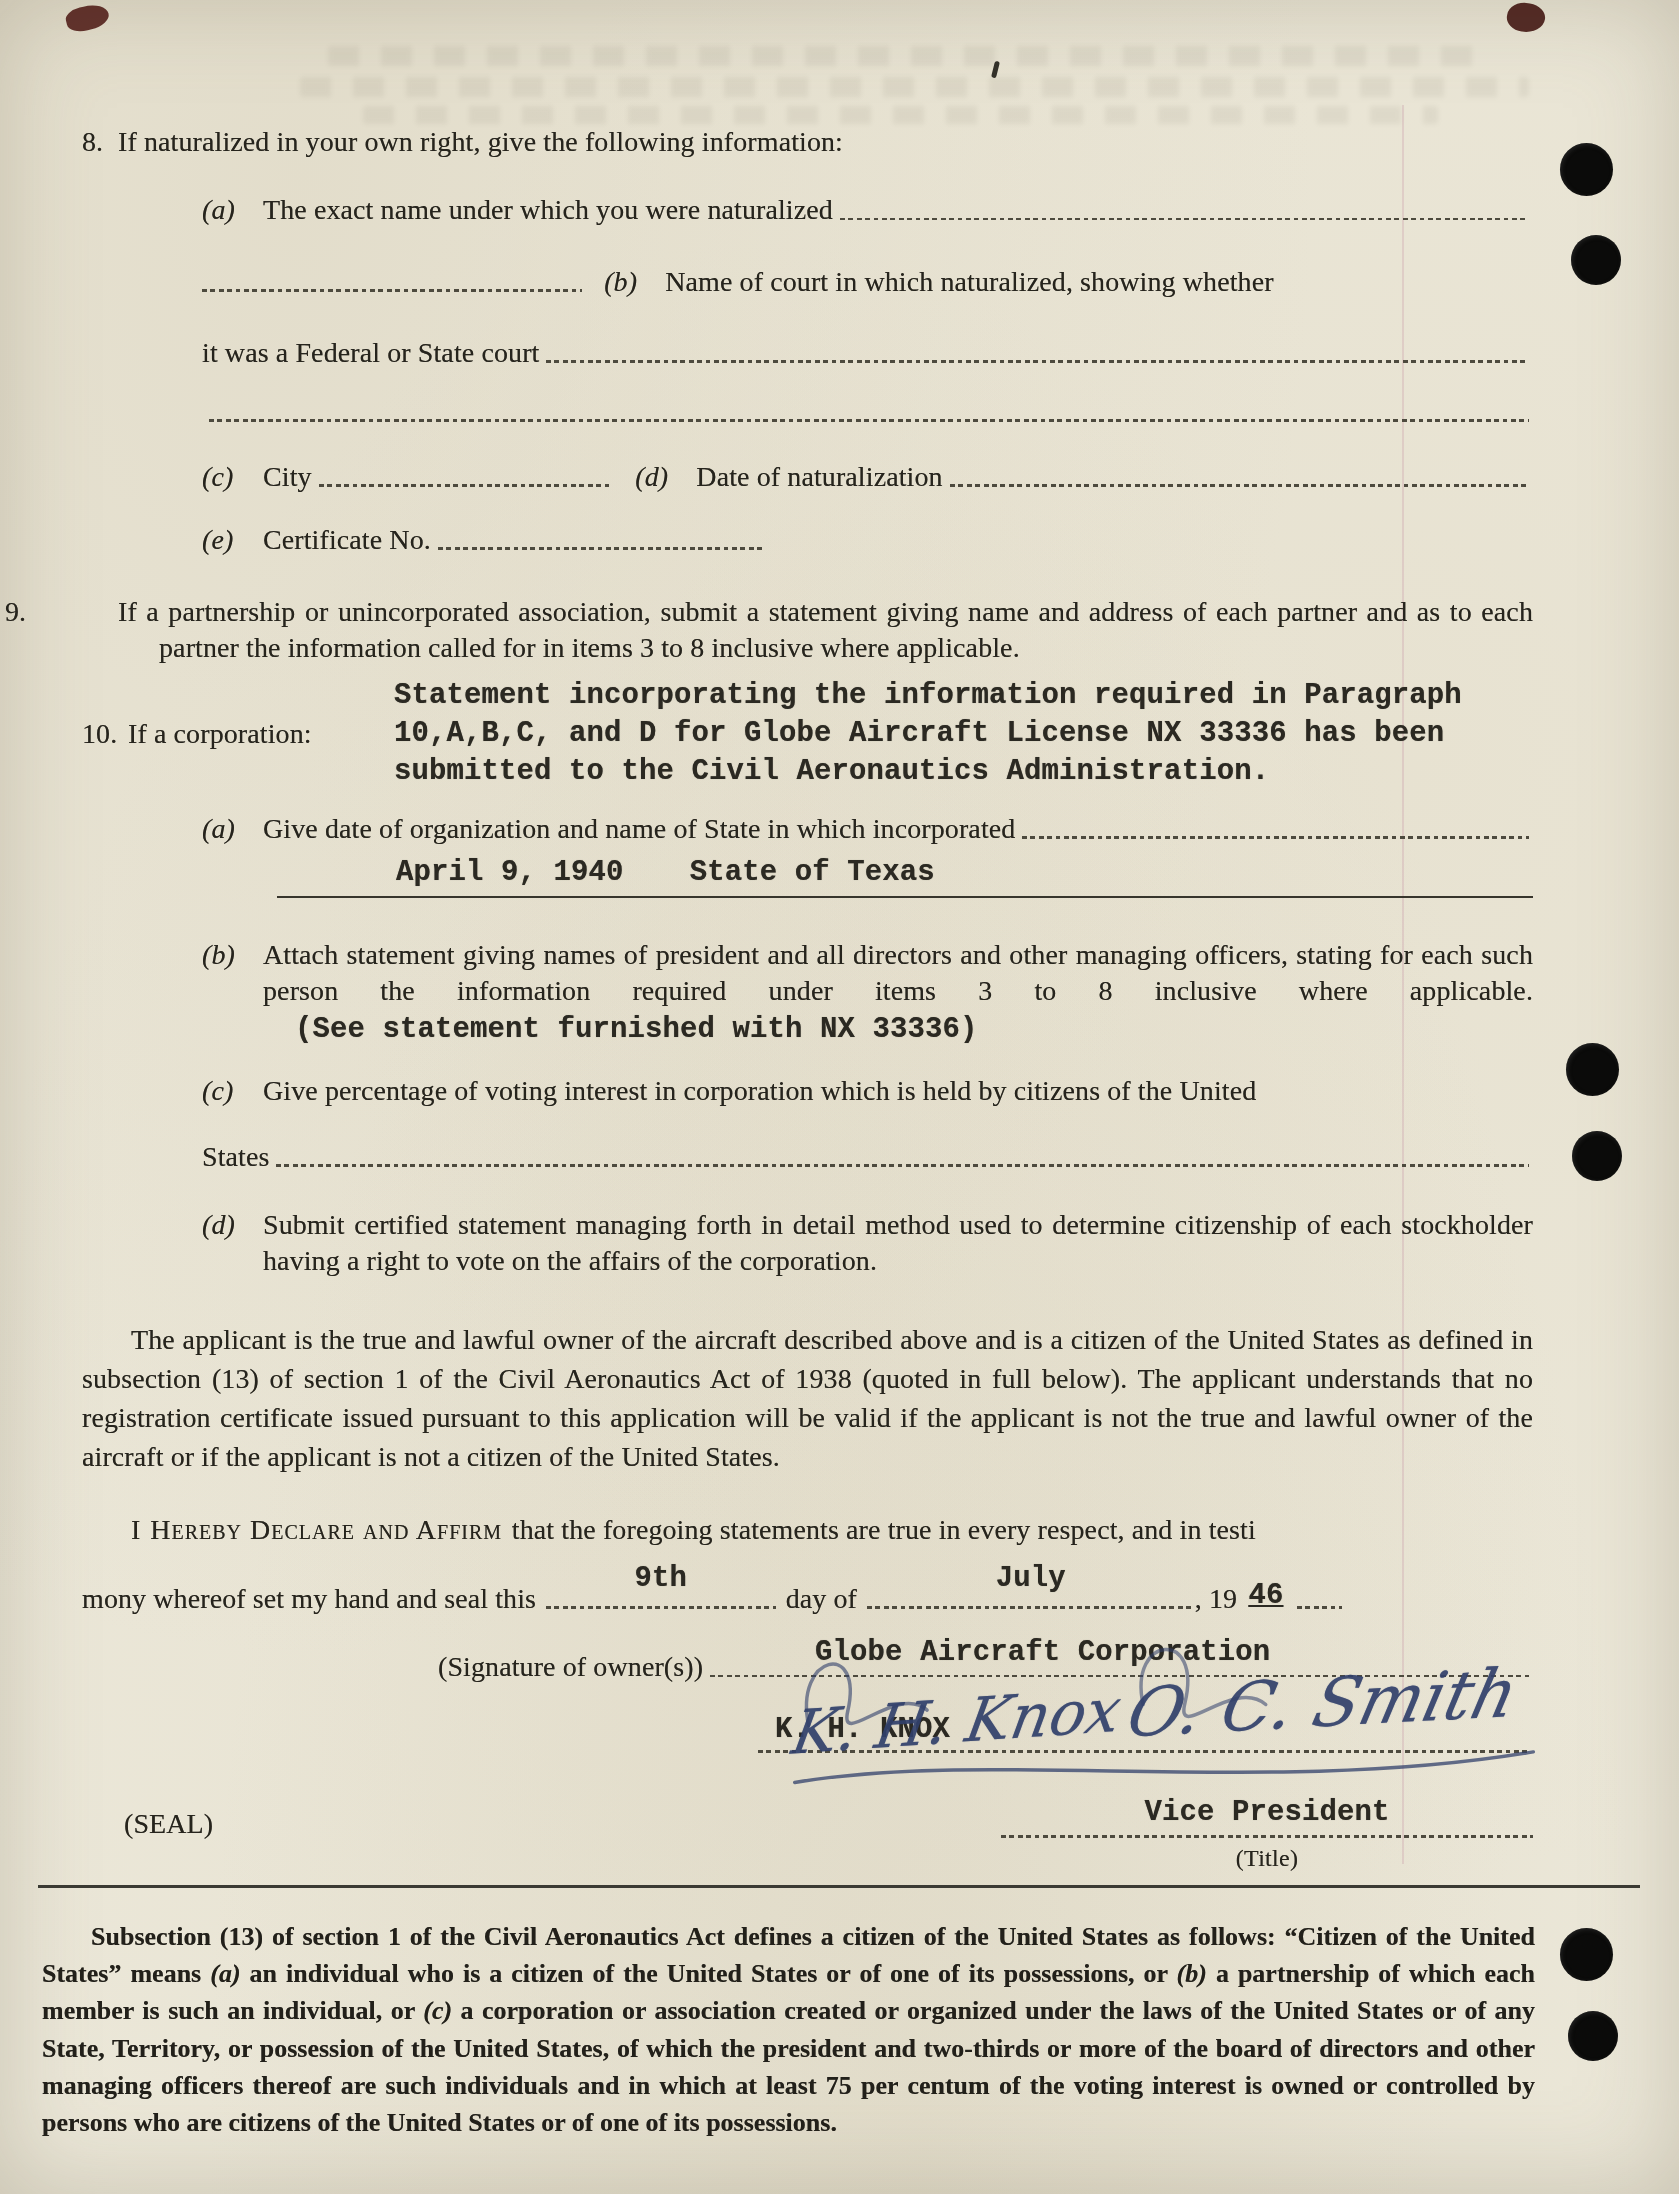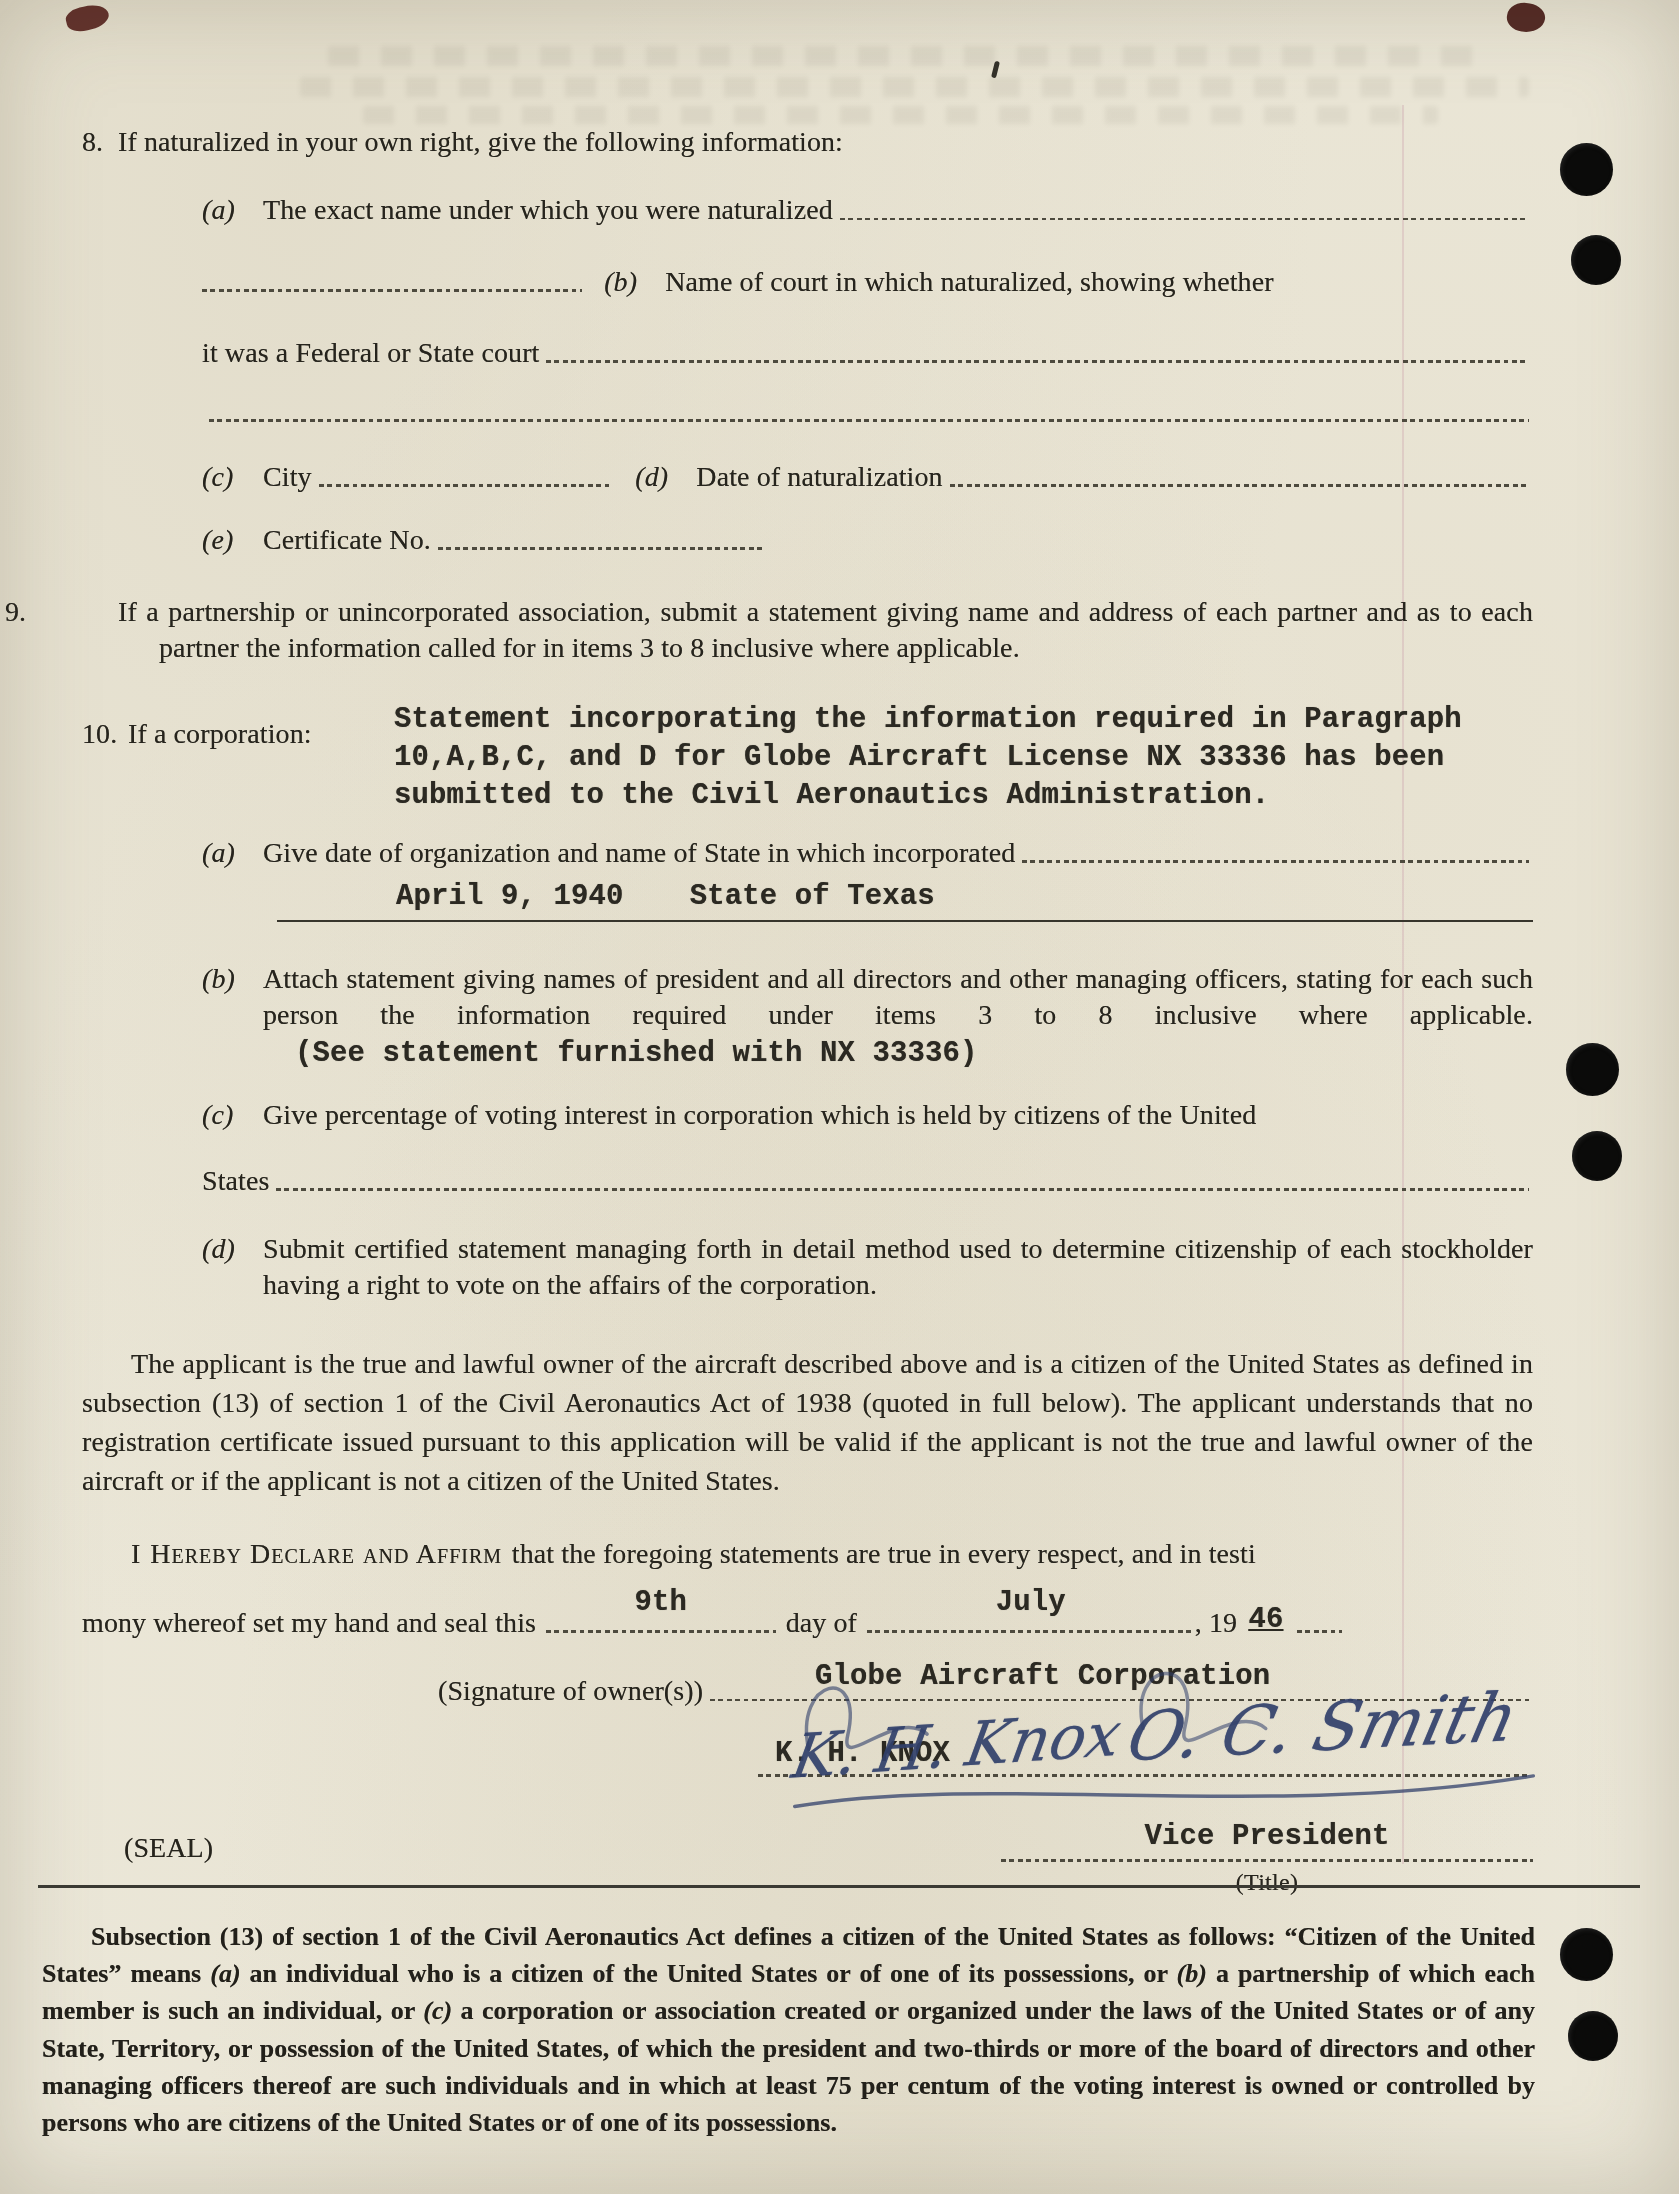--- a/index.html
+++ b/index.html
@@ -157,21 +157,21 @@
     </div>
 
     <div class="hang9 just" style="margin-top:36px;">
       <span class="num">9.</span><span>If a partnership or unincorporated association, submit a statement giving name and address of each partner and as to each partner the information called for in items 3 to 8 inclusive where applicable.</span>
     </div>
 
     <div style="display:flex; align-items:flex-start; margin-top:9.8px;">
       <div style="flex:0 0 312px; padding-top:39px;">
         <span class="num10">10.</span><span>If a corporation:</span>
       </div>
-      <div class="typed" style="line-height:1.32;margin-top:24px;">
+      <div class="typed" style="line-height:1.32;">
         <div>Statement incorporating the information required in Paragraph</div>
         <div>10,A,B,C, and D for Globe Aircraft License NX 33336 has been</div>
         <div>submitted to the Civil Aeronautics Administration.</div>
       </div>
     </div>
 
     <div class="row sub" style="margin-top:19.5px;">
       <span class="lbl">(a)</span>
       <span class="nw">Give date of organization and name of State in which incorporated</span>
       <div class="leader"></div>

